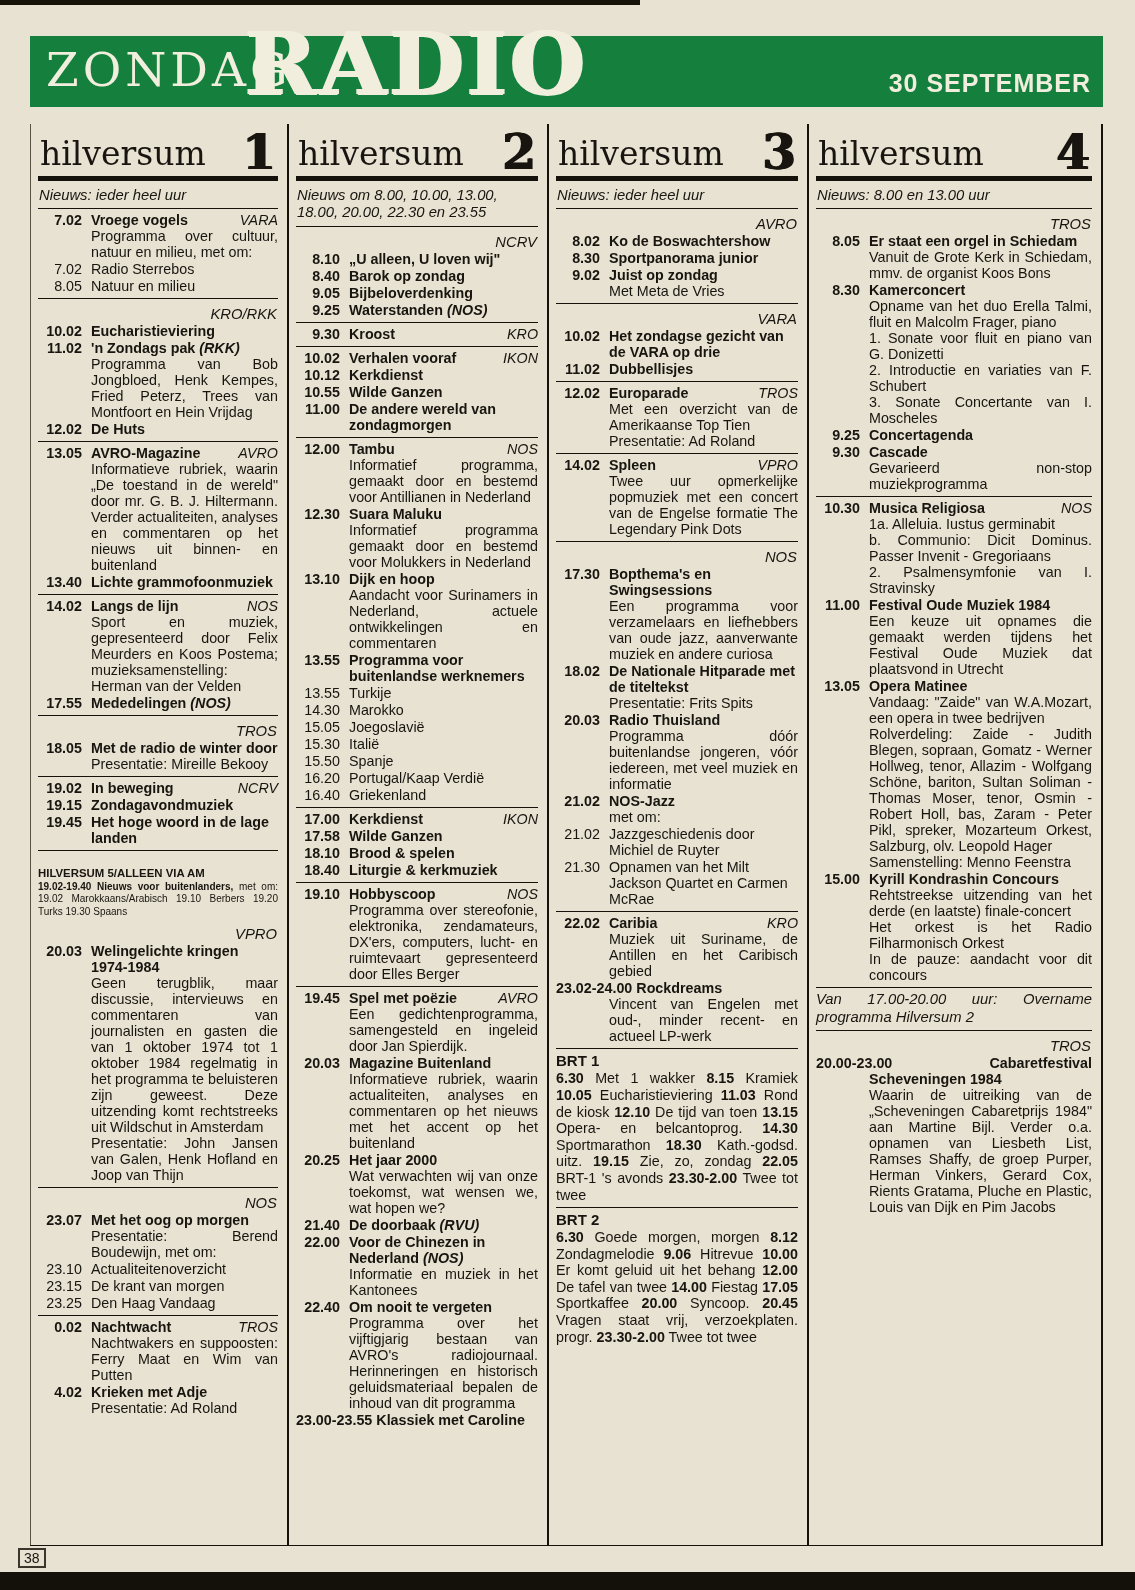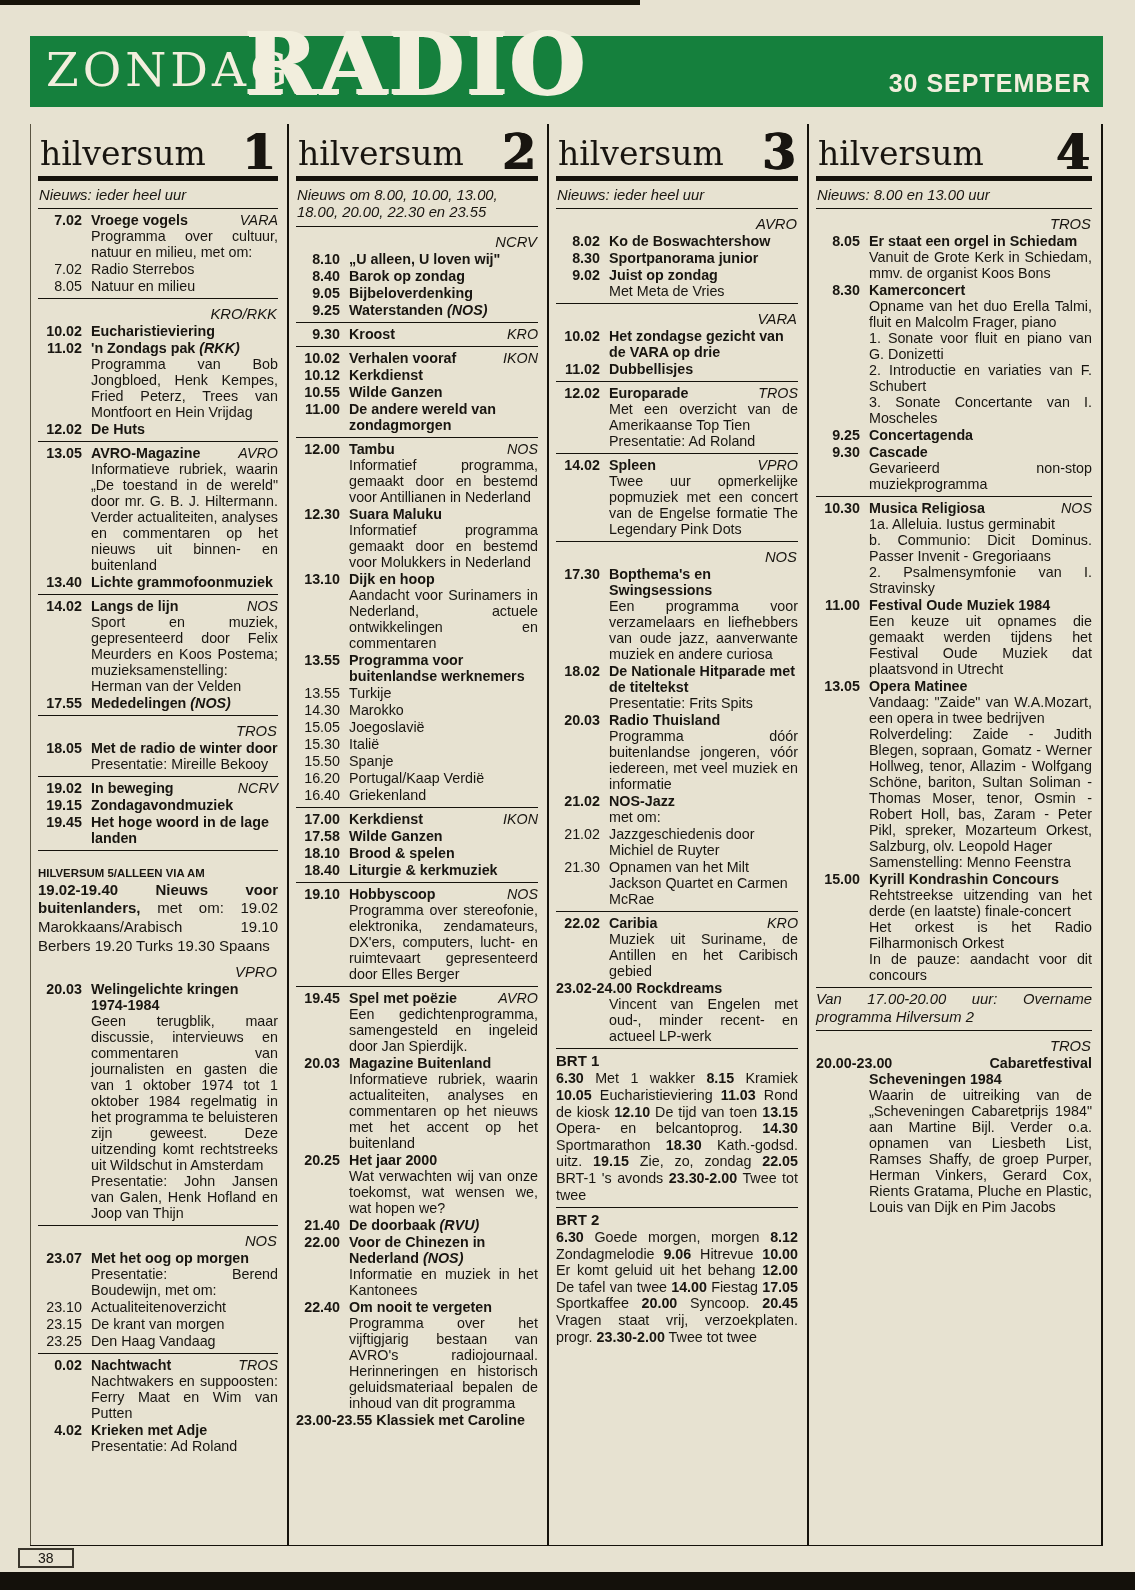--- a/index.html
+++ b/index.html
@@ -46,29 +46,29 @@
   .desc{font-weight:normal;text-align:justify;margin:0}
   .net{font-style:italic;text-align:right;font-size:14.8px;padding:4px 1px 1px}
   .rule{border-top:1.7px solid #15120c;margin:4px 0 3px}
 
   .entry.wide{display:block}
   .wtitle{font-weight:bold;margin:0 0 0 53px;text-indent:-53px;text-align:justify}
   .entry.wide .desc{margin-left:53px}
 
   .small{margin:15px 0 4px}
   .shd{font-weight:bold;font-size:11.4px;line-height:1.25}
-  .stx{font-size:15px;line-height:1.25;text-align:justify}
+  .stx{font-size:10px;line-height:1.25;text-align:justify}
 
   .block{margin:1px 0}
   .bh{font-weight:bold;font-size:15px;margin:1px 0 1px}
   .bt{font-size:14.3px;line-height:1.16;text-align:justify;margin:0}
 
   .iline{font-style:italic;font-size:14.8px;line-height:1.18;margin:2px 0;text-align:justify}
 
-  .pageno{position:absolute;left:18px;bottom:22px;border:2px solid #3a362c;padding:0 18px;
+  .pageno{position:absolute;left:18px;bottom:22px;border:2px solid #3a362c;padding:0 4px;
     font-size:14px;background:#e7e2d1}
 </style>
 </head>
 <body>
 
 <div class="top-edge"></div>
 
 <div class="masthead">
   <span class="zondag">ZONDAG</span>
   <span class="radio">RADIO</span>

